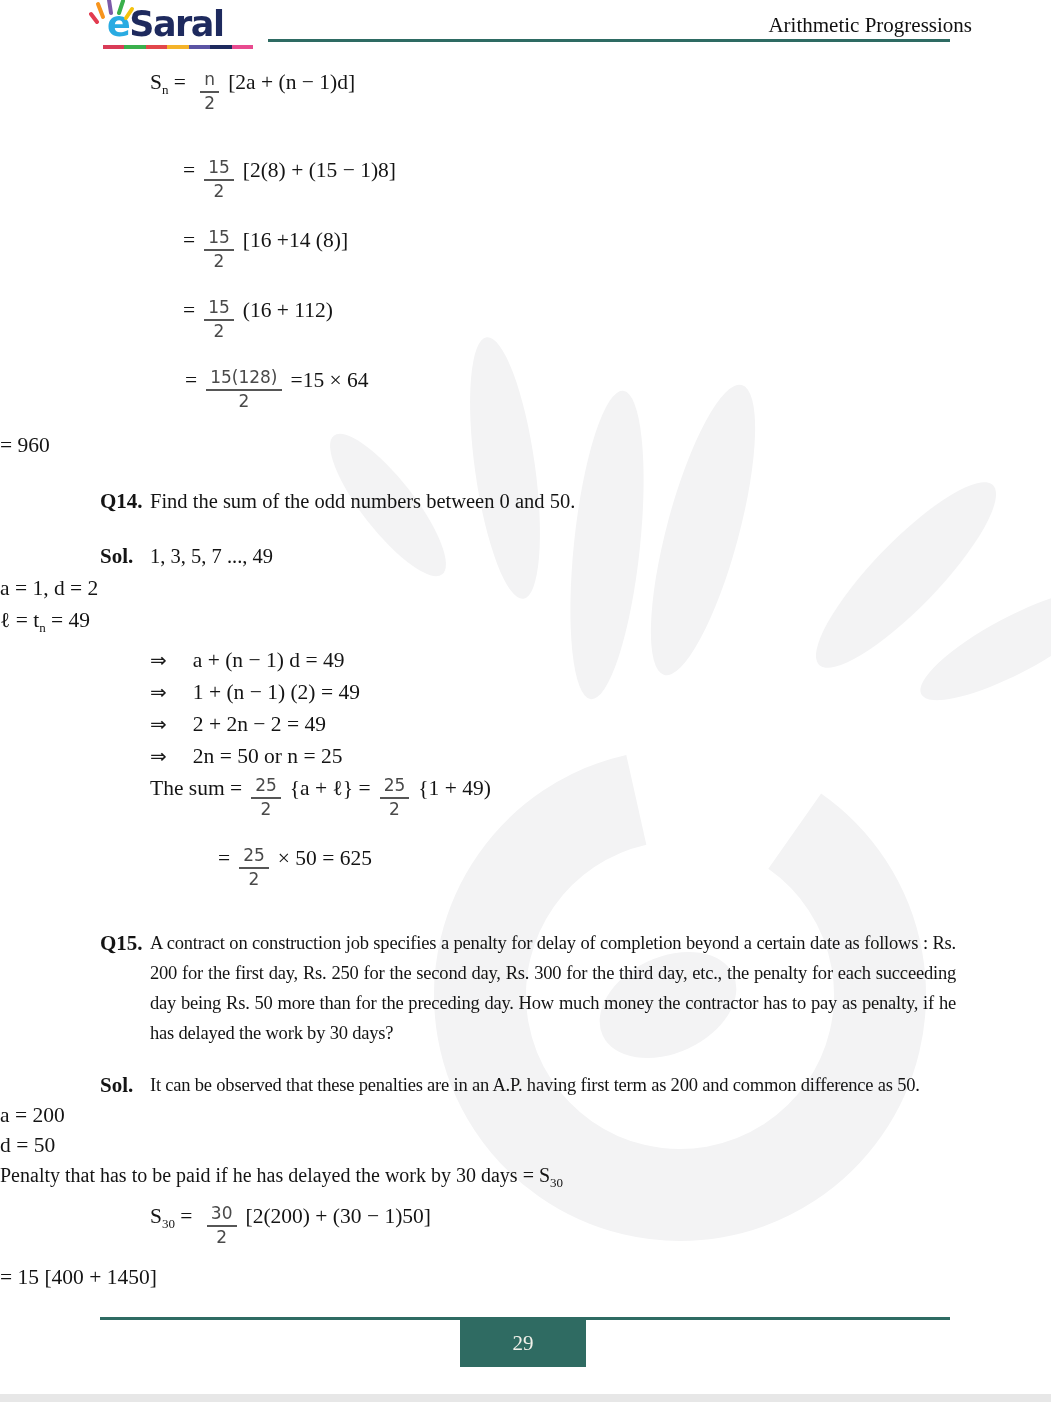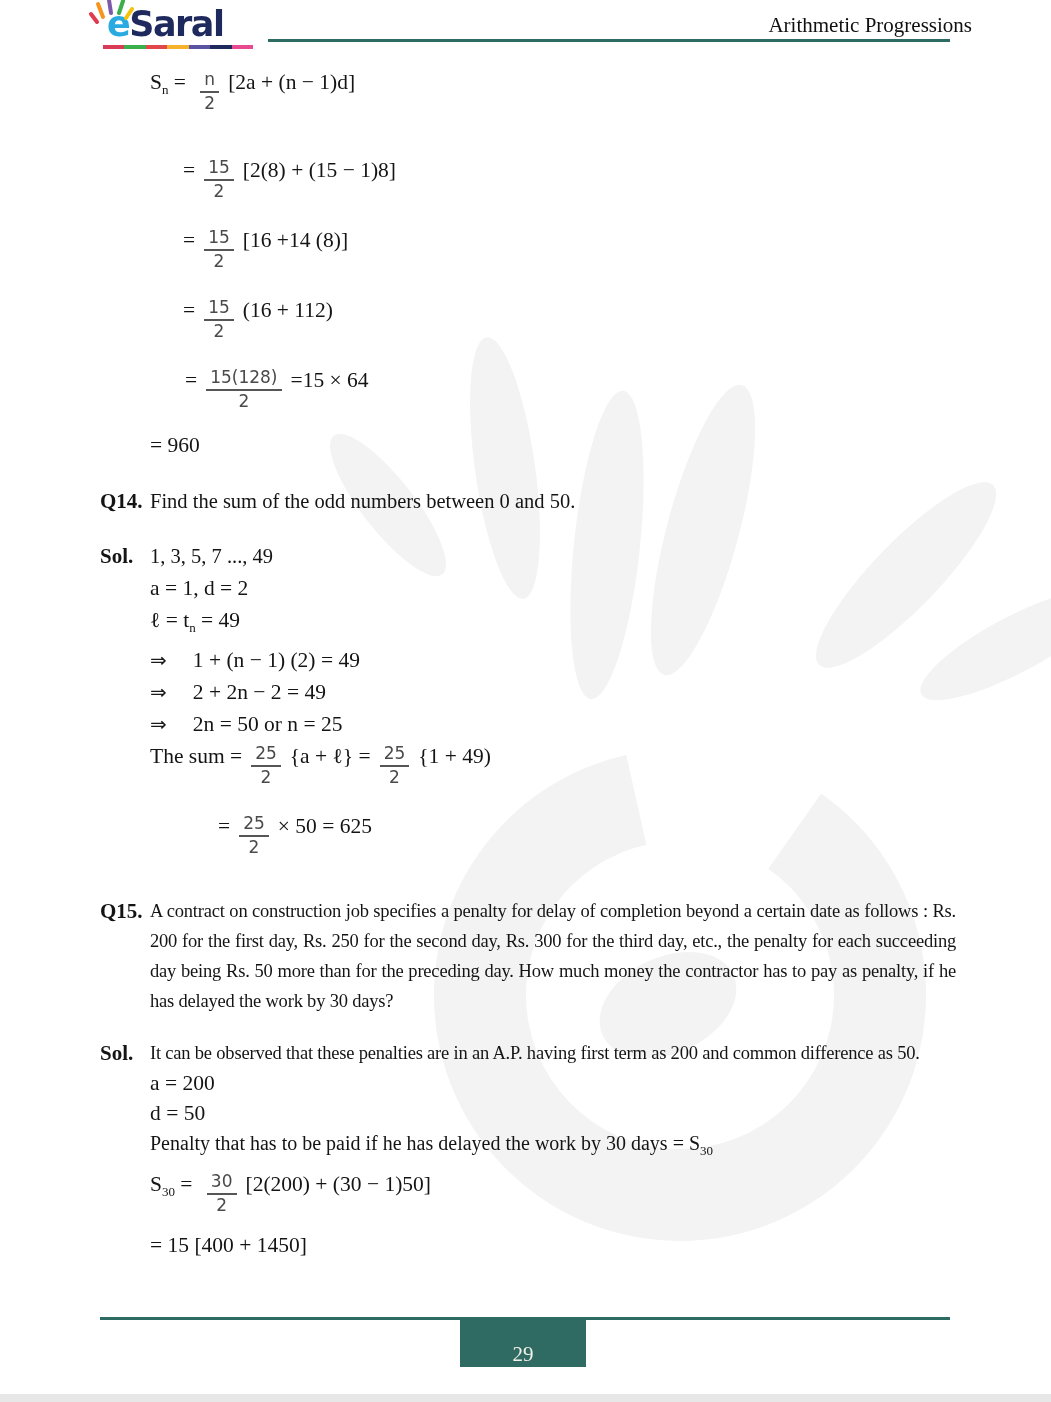--- a/index.html
+++ b/index.html
@@ -36,33 +36,33 @@
   .eqline { display:flex; font-size:21.5px; min-height:54px; }
   .eqline .t { white-space:pre; }
   .frac {
     display:inline-block; text-align:center; vertical-align:middle;
     font-family:"DejaVu Sans", sans-serif; font-size:17px; color:#4a4a4a;
     line-height:1.15; margin:0 9px;
   }
   .frac .num { display:block; border-bottom:2px solid #565656; padding:0 4px 1px; }
   .frac .den { display:block; padding-top:1px; }
   sub { font-size:13px; }
-  .ln { margin-left:150px; font-size:21.5px; line-height:32px; white-space:pre; }
+  .ln { font-size:21.5px; line-height:32px; white-space:pre; }
   .step { margin-left:150px; font-size:21.5px; line-height:32px; }
   .implies { font-family:"DejaVu Sans", sans-serif; font-size:20px; margin-right:26px; color:#1a1a1a; }
   .qrow { display:flex; margin-left:100px; }
   .qlabel { width:50px; flex:0 0 50px; font-weight:bold; font-size:21px; line-height:30px; }
   .qtext  { width:806px; font-size:18.5px; letter-spacing:-0.2px; line-height:30px; text-align:justify; }
   .qtext.single { text-align:left; font-size:20.5px; letter-spacing:0; }
   
   .footer-rule { position:absolute; left:100px; top:1317px; width:850px; height:3px; background:#2e6b63; z-index:2; }
   .page-badge {
     position:absolute; left:460px; top:1320px; width:126px; height:47px;
     background:#2f6b62; color:#f2f1ea; font-size:21px;
-    display:flex; align-items:flex-end; justify-content:center; z-index:2;
+    display:flex; align-items:center; justify-content:center; z-index:2;
   }
   .bottom-strip { position:absolute; left:0; bottom:0; width:100%; height:8px; background:#e7e7e7; z-index:2; }
 </style>
 </head>
 <body>
 
 <div class="page">
 
   <svg class="watermark" width="1051" height="1402" viewBox="0 0 1051 1402" aria-hidden="true">
     <g fill="#f3f3f4">
@@ -159,20 +159,21 @@
       <div class="qtext single">Find the sum of the odd numbers between 0 and 50.</div>
     </div>
 
     <div class="qrow" style="margin-top:24px">
       <div class="qlabel" style="line-height:32px">Sol.</div>
       <div class="qtext single" style="line-height:32px">1, 3, 5, 7 ..., 49</div>
     </div>
     <div class="ln">a = 1, d = 2</div>
     <div class="ln"><span>ℓ = t</span><sub>n</sub><span> = 49</span></div>
 
+    <div class="step"><span class="implies">⇒</span><span>a + (n − 1) d = 49</span></div>
     <div class="step"><span class="implies">⇒</span><span>1 + (n − 1) (2) = 49</span></div>
     <div class="step"><span class="implies">⇒</span><span>2 + 2n − 2 = 49</span></div>
     <div class="step"><span class="implies">⇒</span><span>2n = 50 or n = 25</span></div>
 
     <div class="eqline" style="margin:4px 0 0 150px">
       <span class="t">The sum =</span>
       <span class="frac">
           <span class="num">25</span>
           <span class="den">2</span>
         </span>

